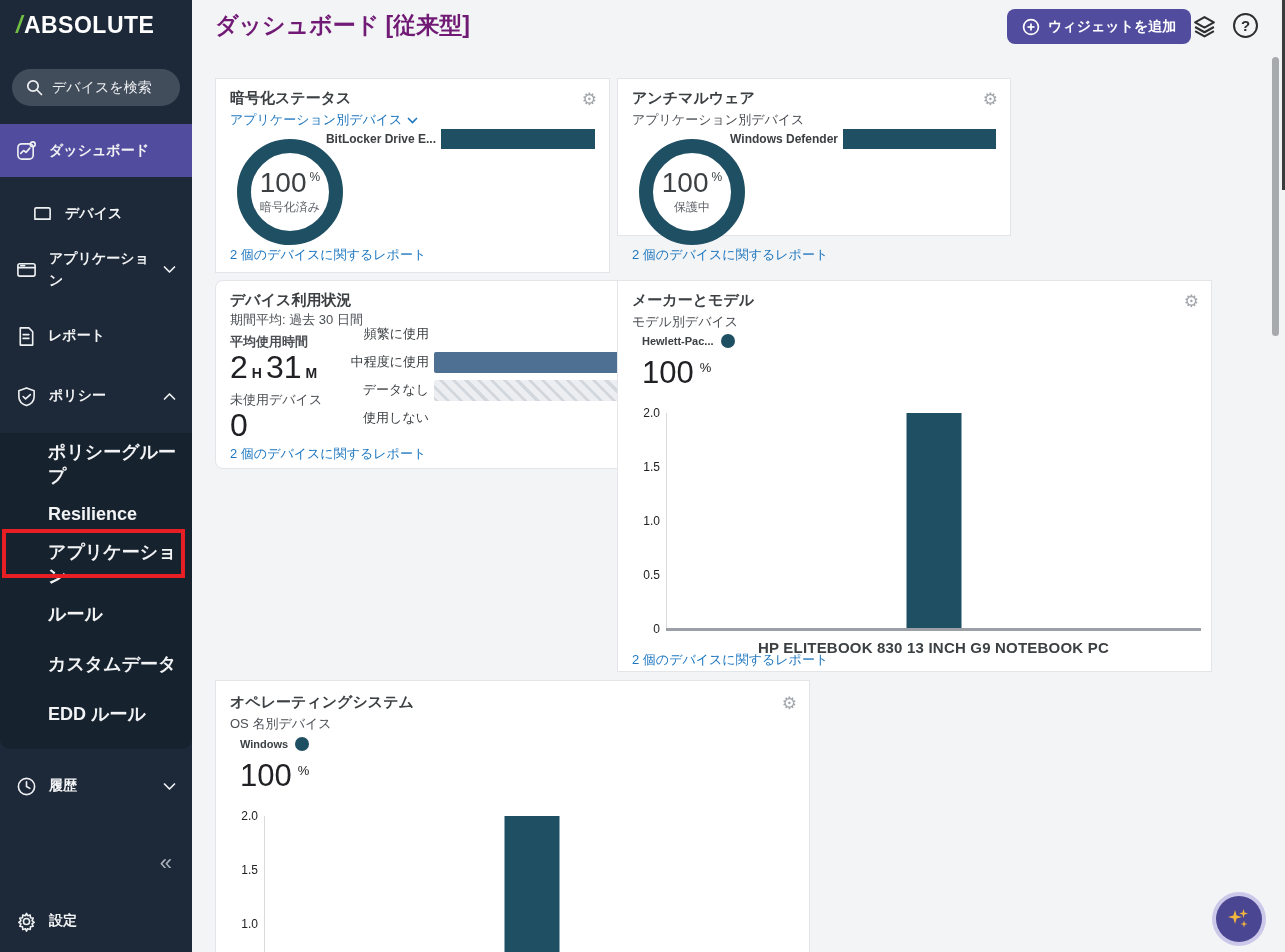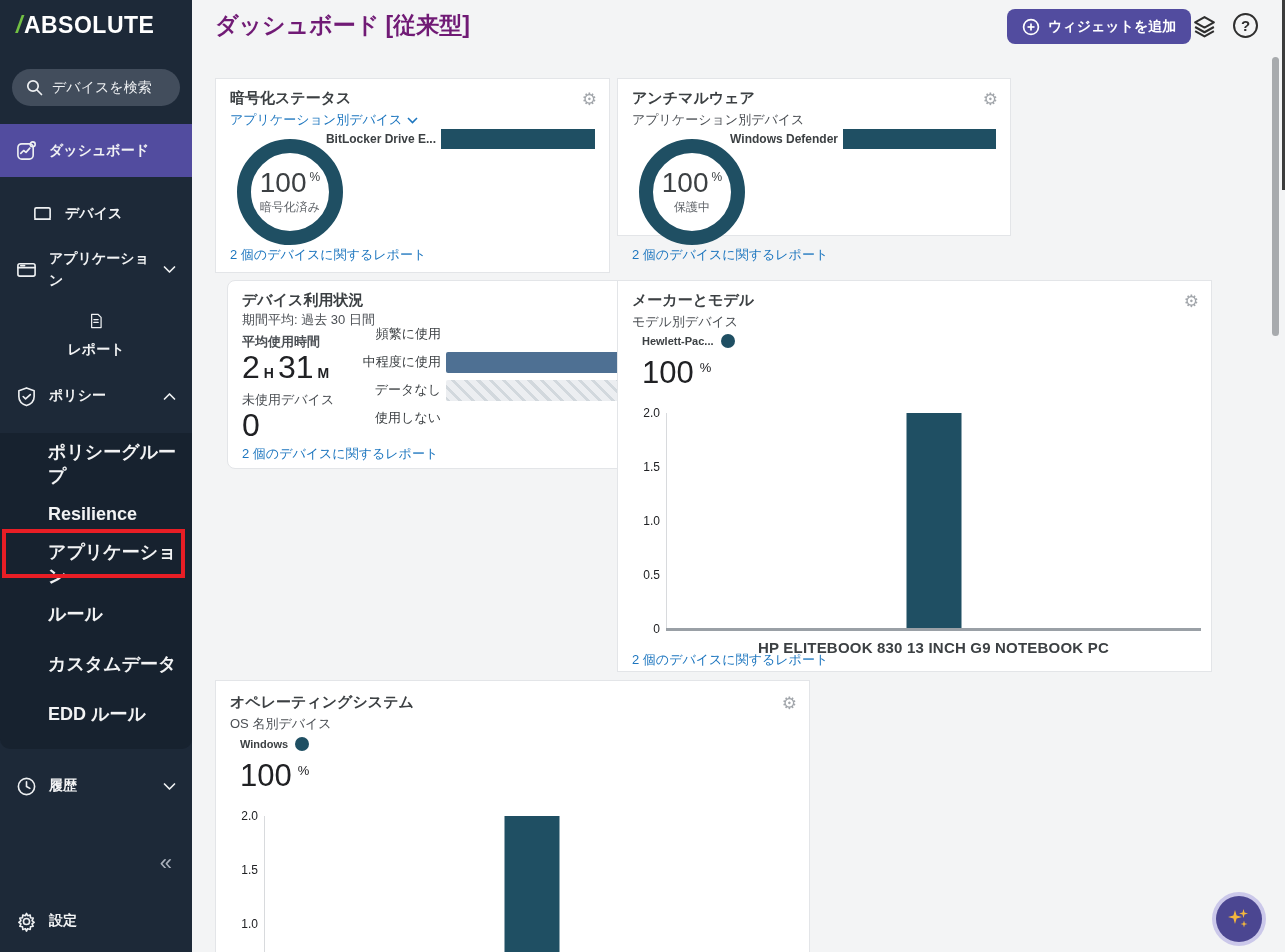--- a/index.html
+++ b/index.html
@@ -12,21 +12,21 @@
   .logo .slash { color:#72c043; font-style:italic; margin-right:1px; }
   .search-pill { margin:30px 12px 0 12px; height:37px; background:#424d5c; border-radius:19px; display:flex; align-items:center; gap:9px; padding:4px 14px; cursor:pointer; }
   .search-pill span { font-size:14px; color:#eef0f2; }
   .nav-item { display:flex; align-items:center; gap:12px; padding:0 16px; height:46px; font-size:14px; font-weight:600; cursor:pointer; position:relative; }
   .nav-item.active { background:#524c9f; height:53px; }
   .nav-item .chev { margin-left:auto; display:flex; }
   .ni-dashboard { margin-top:18px; }
   .ni-devices { margin-top:14px;padding-left:32px; }
   .ni-apps { height:64px; }
   .ni-apps .lbl { max-width:100px; line-height:1.6; }
-  .ni-reports { margin-top:12px;flex-direction:column; }
+  .ni-reports { margin-top:12px; }
   .ni-policies { margin-top:14px; }
   .submenu { background:#17222f; border-radius:0 0 10px 10px; padding:6px 0 10px 0; margin-top:14px; }
   .sub-item { height:50px; display:flex; align-items:center; padding-left:48px; font-size:18px; font-weight:600; cursor:pointer; }
   .red-box { position:absolute; left:2px; top:529px; width:183px; height:49px; border:4px solid #e81e25; pointer-events:none; }
   .ni-history { margin-top:14px; }
   .collapse-btn { position:absolute; right:20px; top:850px; font-size:22px; color:#aab1bb; cursor:pointer; }
   .collapse-btn::before { content:"\00AB"; }
   .ni-settings { position:absolute; left:0; right:0; bottom:8px; }
   .icon-stroke { stroke:#eef0f2; fill:none; stroke-width:1.7; stroke-linecap:round; stroke-linejoin:round; }
 
@@ -43,21 +43,21 @@
   .card { position:absolute; background:#fff; border:1px solid #e3e5e8; }
   .card .title { position:absolute; left:14px; top:10px; font-size:15px; font-weight:600; color:#3c4043; }
   .card .gear { position:absolute; right:12px; top:10px; font-size:17px; color:#a2a6ab; cursor:pointer; }
   .card .gear::before { content:"\2699"; }
   .card .subtitle { position:absolute; left:14px; top:32px; font-size:13px; color:#4b4f54; }
   .card .sub-link { position:absolute; left:14px; top:32px; font-size:13px; color:#1d76bf; cursor:pointer; display:flex; align-items:center; gap:5px; }
   .report-link { position:absolute; left:14px; font-size:13px; color:#1d76bf; cursor:pointer; }
 
   .w1 { left:23px; top:78px; width:395px; height:195px; }
   .w2 { left:425px; top:78px; width:394px; height:158px; }
-  .w3 { left:35px; top:280px; width:465px; height:189px;border-radius:8px; }
+  .w3 { left:23px; top:280px; width:465px; height:189px;border-radius:8px; }
   .w4 { left:425px; top:280px; width:595px; height:392px; }
   .w5 { left:23px; top:680px; width:595px; height:400px; }
 
   
   .donut { position:absolute; left:21px; top:60px; width:106px; height:106px; border:14px solid #1f4f63; border-radius:50%; display:flex; flex-direction:column; align-items:center; justify-content:center; }
   .donut-val { font-size:28px; color:#3c4043; line-height:1; display:flex; align-items:flex-start; gap:3px; }
   .donut-val .unit { font-size:12px; margin-top:2px; }
   .donut-lbl { font-size:12px; color:#5f6368; margin-top:2px; }
   .hbar-row { position:absolute; top:50px; left:0; right:14px; height:20px; display:flex; align-items:center; }
   .hbar-label { width:225px; text-align:right; font-size:12px; font-weight:600; color:#3c4043; padding-right:5px; white-space:nowrap; }

